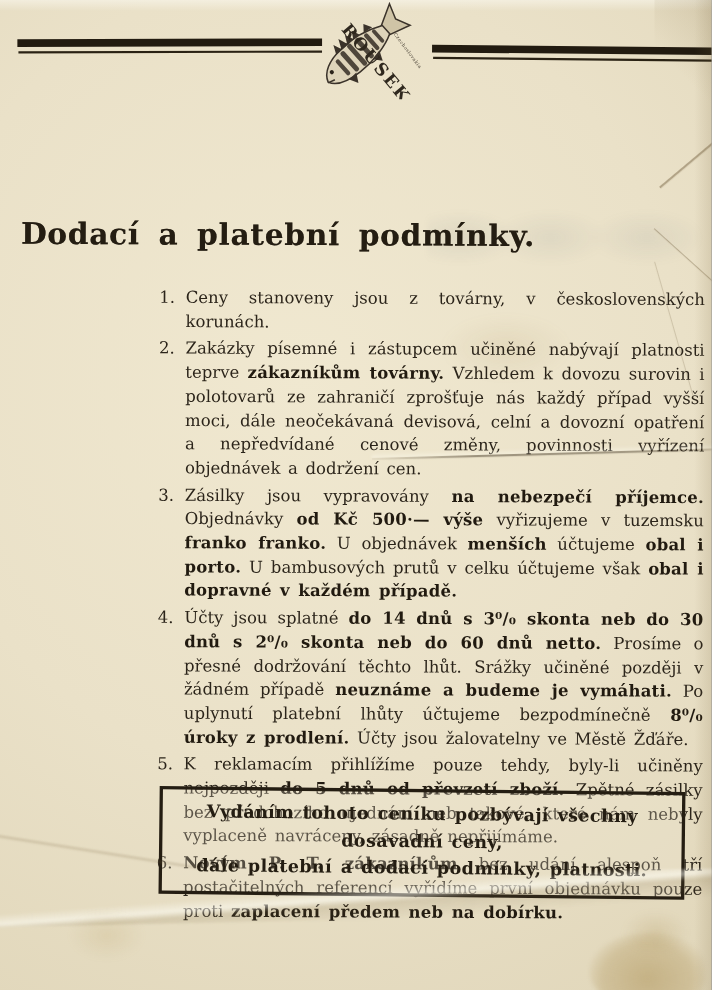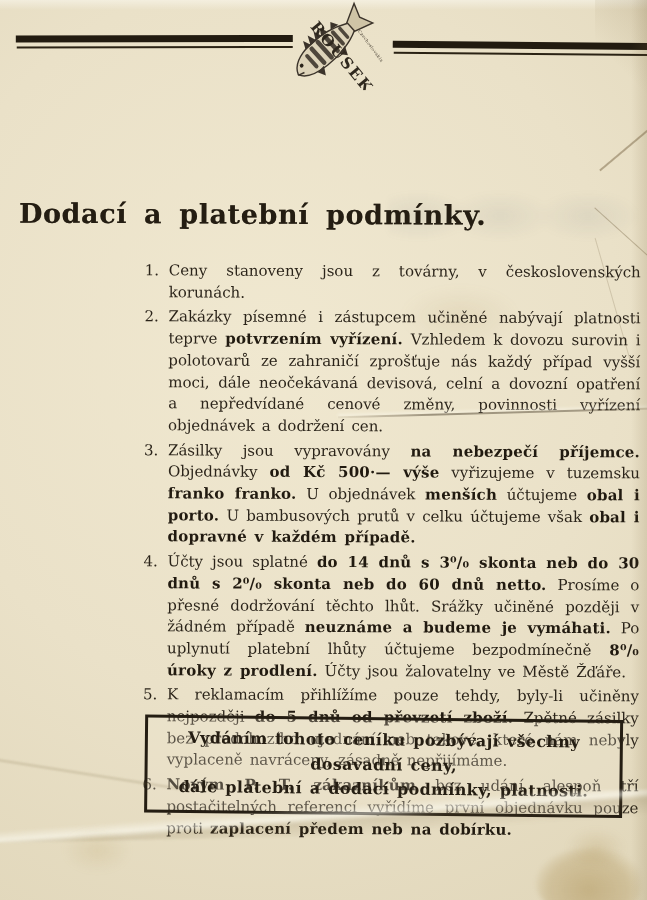--- a/index.html
+++ b/index.html
@@ -155,21 +155,21 @@
         </g>
         <text transform="translate(25,27) rotate(50)" font-size="15.5" font-weight="bold" letter-spacing="2" fill="#2f281e">ROUSEK</text>
         <text transform="translate(73,31) rotate(53)" font-size="4.3" letter-spacing="0.4" fill="#4a4236">Czechoslovakia</text>
       </svg>
     </div>
 
     <div class="title">Dodací a platební podmínky.</div>
 
     <ol class="terms">
         <li><span class="num">1.</span><span><span>Ceny stanoveny jsou z továrny, v československých korunách.</span></span></li>
-        <li><span class="num">2.</span><span><span>Zakázky písemné i zástupcem učiněné nabývají platnosti teprve </span><b>potvrzením vyřízení.</b><span> Vzhledem k dovozu surovin i polotovarů ze zahraničí zprošťuje nás každý případ vyšší moci, dále neočekávaná devisová, celní a dovozní opatření a nepředvídané cenové změny, povinnosti vyřízení objednávek a dodržení cen.</span></span></li>
+        <li><span class="num">2.</span><span><span>Zakázky písemné i zástupcem učiněné nabývají platnosti teprve </span><b>zákazníkům továrny.</b><span> Vzhledem k dovozu surovin i polotovarů ze zahraničí zprošťuje nás každý případ vyšší moci, dále neočekávaná devisová, celní a dovozní opatření a nepředvídané cenové změny, povinnosti vyřízení objednávek a dodržení cen.</span></span></li>
         <li><span class="num">3.</span><span><span>Zásilky jsou vypravovány </span><b>na nebezpečí příjemce.</b><span> Objednávky </span><b>od Kč 500·— výše</b><span> vyřizujeme v tuzemsku </span><b>franko franko.</b><span> U objednávek </span><b>menších</b><span> účtujeme </span><b>obal i porto.</b><span> U bambusových prutů v celku účtujeme však </span><b>obal i dopravné v každém případě.</b></span></li>
         <li><span class="num">4.</span><span><span>Účty jsou splatné </span><b>do 14 dnů s 3⁰/₀ skonta neb do 30 dnů s 2⁰/₀ skonta neb do 60 dnů netto.</b><span> Prosíme o přesné dodržování těchto lhůt. Srážky učiněné později v žádném případě </span><b>neuznáme a budeme je vymáhati.</b><span> Po uplynutí platební lhůty účtujeme bezpodmínečně </span><b>8⁰/₀ úroky z prodlení.</b><span> Účty jsou žalovatelny ve Městě Žďáře.</span></span></li>
         <li><span class="num">5.</span><span><span>K reklamacím přihlížíme pouze tehdy, byly-li učiněny nejpozději </span><b>do 5 dnů od převzetí zboží.</b><span> Zpětné zásilky bez předchozího ujednání neb takové, které nám nebyly vyplaceně navráceny, zásadně nepřijímáme.</span></span></li>
         <li><span class="num">6.</span><span><b>Novým P. T. zákazníkům</b><span> bez udání alespoň tří postačitelných referencí vyřídíme první objednávku pouze proti </span><b>zaplacení předem neb na dobírku.</b></span></li>
       </ol>
 
     <div class="notice">
       <div>Vydáním tohoto ceníku pozbývají všechny dosavadní ceny,</div>
       <div>dále platební a dodací podmínky, platnosti.</div>
     </div>

